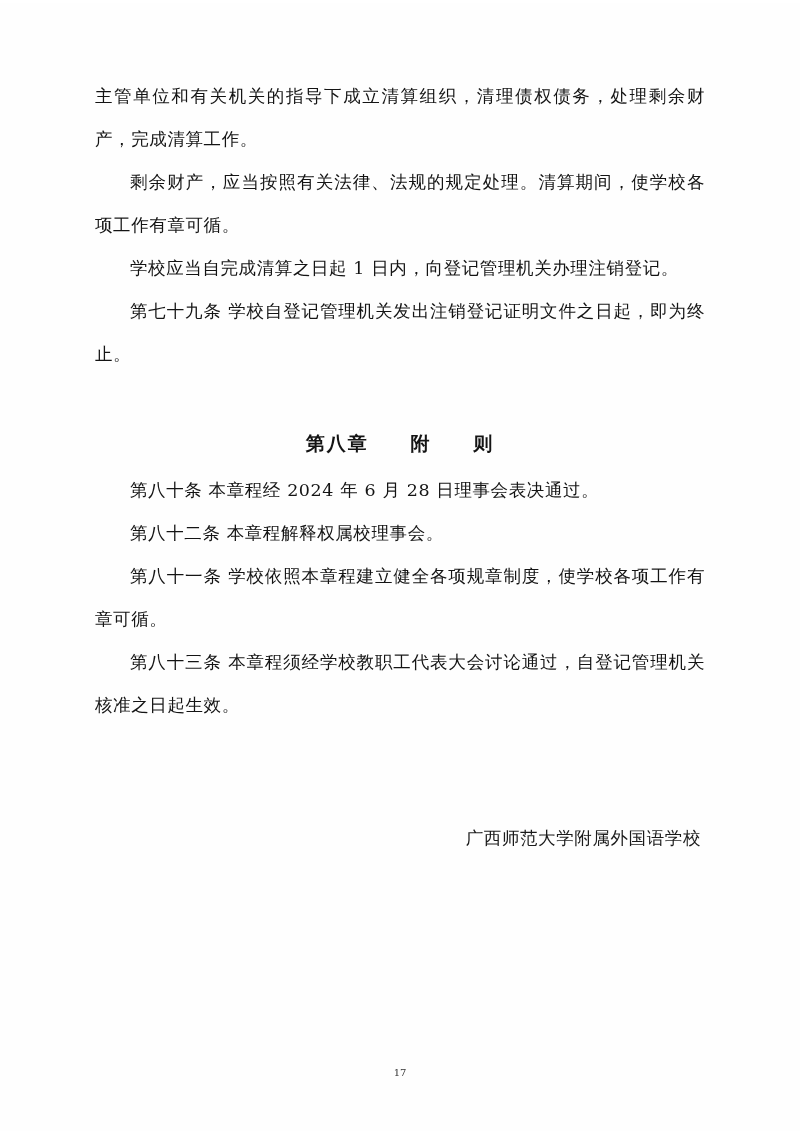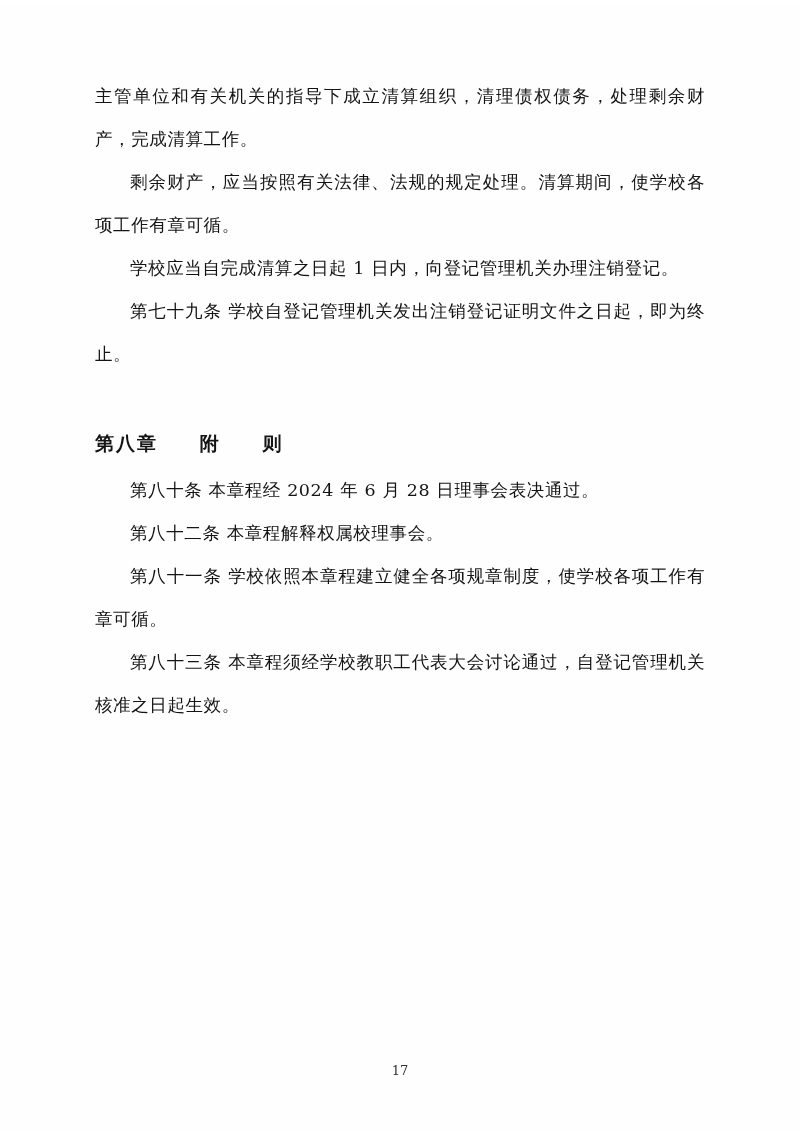--- a/index.html
+++ b/index.html
@@ -34,21 +34,21 @@
   }
   .para {
     margin: 0;
     text-indent: 2em;
   }
   .para.no-indent {
     text-indent: 0;
   }
   .chapter-heading {
     margin: 0;
-    text-align: left;
+    text-align: center;
     font-size: 19px;
     font-weight: bold;
     letter-spacing: 2px;
     line-height: 43px;
   }
   .chapter-heading .gap {
     display: inline-block;
     width: 2.2em;
   }
   .spacer-before-heading {
@@ -67,21 +67,21 @@
   }
   .signature-line-2 {
     padding-right: 10px;
   }
   .page-number {
     position: absolute;
     left: 0;
     right: 0;
     bottom: 56px;
     text-align: center;
-    font-size: 13px;
+    font-size: 10px;
     color: #333;
     font-family: "DejaVu Serif", "Liberation Serif", serif;
   }
 </style>
 </head>
 <body>
 
 <div class="page">
 
   <div class="body-text">
@@ -104,17 +104,18 @@
 
     <p class="para">第八十二条   本章程解释权属校理事会。</p>
 
     <p class="para">第八十一条   学校依照本章程建立健全各项规章制度，使学校各项工作有章可循。</p>
 
     <p class="para">第八十三条   本章程须经学校教职工代表大会讨论通过，自登记管理机关核准之日起生效。</p>
 
   </div>
 
   <div class="signature-block">
+    <div>广西师范大学附属外国语学校</div>
   </div>
 
   <div class="page-number">17</div>
 
 </div>
 
 </body></html>

